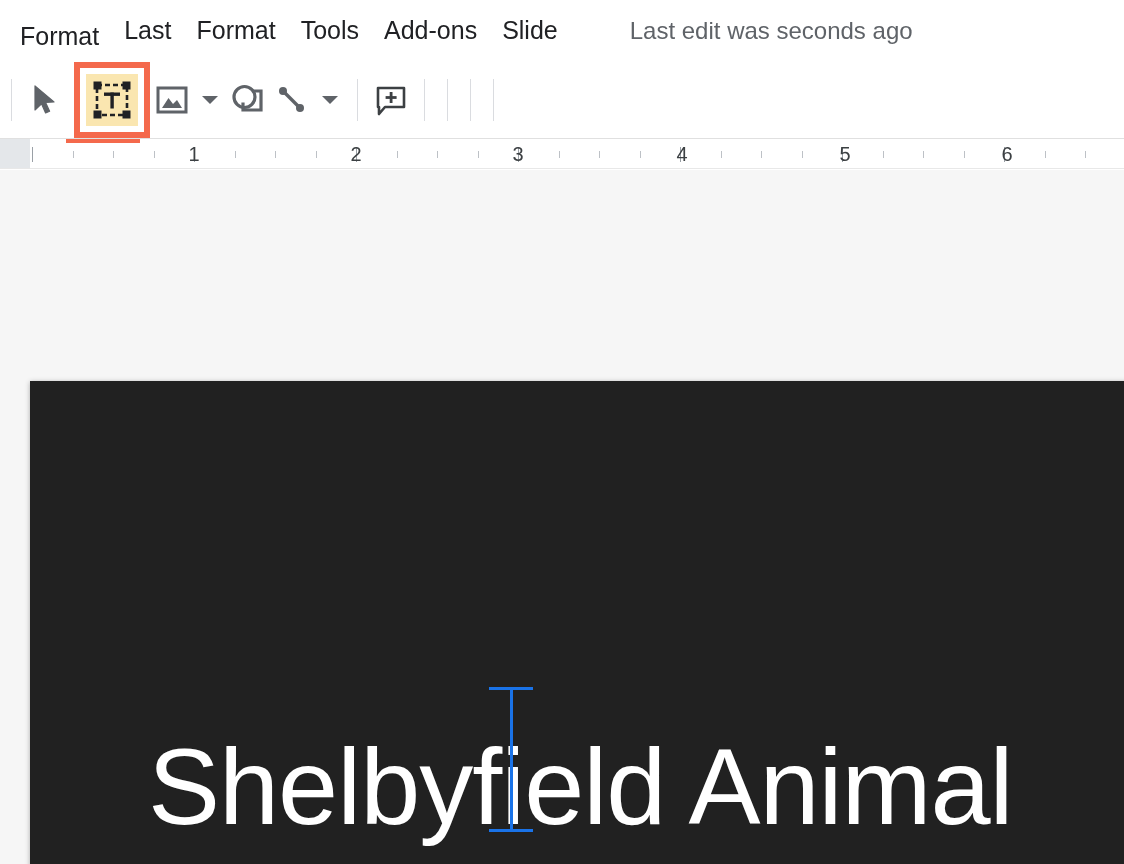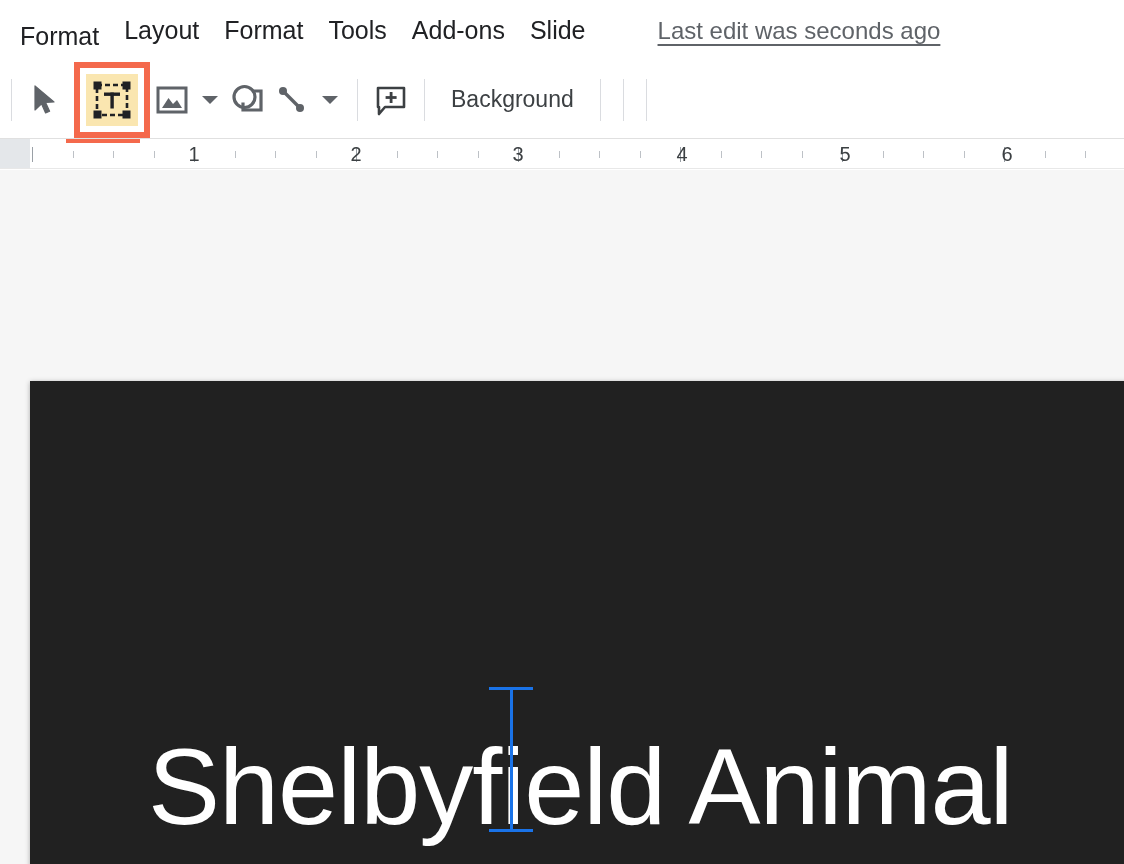--- a/index.html
+++ b/index.html
@@ -24,21 +24,20 @@
     padding: 4px 11px;
     margin-right: 3px;
     white-space: nowrap;
     cursor: default;
     line-height: 1;
   }
   #menu-format { margin-left: 9px; margin-top: 11px; }
   #last-edit {
     font-size: 24px;
     color: #5f6368;
-    text-decoration: underline;
     text-underline-offset: 5px;
     margin-left: 58px;
     white-space: nowrap;
     cursor: pointer;
   }
 
   
   #toolbar {
     position: absolute; left: 0; top: 61px;
     width: 1124px; height: 78px;
@@ -167,21 +166,21 @@
     position: absolute;
     height: 3px;
     background: #1a73e8;
   }
 </style>
 </head>
 <body>
 
 <div id="menubar">
   <div class="menu-item" id="menu-format">Format</div>
-  <div class="menu-item">Layout</div>
+  <div class="menu-item">Last</div>
   <div class="menu-item">Format</div>
   <div class="menu-item">Tools</div>
   <div class="menu-item">Add-ons</div>
   <div class="menu-item">Slide</div>
   <div id="last-edit">Last edit was seconds ago</div>
 </div>
 
 <div id="toolbar">
 
   <div class="tb-divider"></div>
@@ -242,21 +241,20 @@
   <div class="tb-btn">
     <svg width="34" height="34" viewBox="0 0 34 34">
       <path d="M4 5 L30 5 L30 24 L11 24 L5 31 L5 24 L4 24 Z" fill="none" stroke="#3c4043" stroke-width="2.6" stroke-linejoin="round"></path>
       <rect x="15.7" y="9" width="2.8" height="11" fill="#3c4043"></rect>
       <rect x="11.6" y="13.1" width="11" height="2.8" fill="#3c4043"></rect>
     </svg>
   </div>
 
   <div class="tb-divider"></div>
 
-  <div class="tb-text">Background</div>
 
   <div class="tb-divider"></div>
 
 
   <div class="tb-divider"></div>
 
 
   <div class="tb-divider"></div>
 
 </div>

